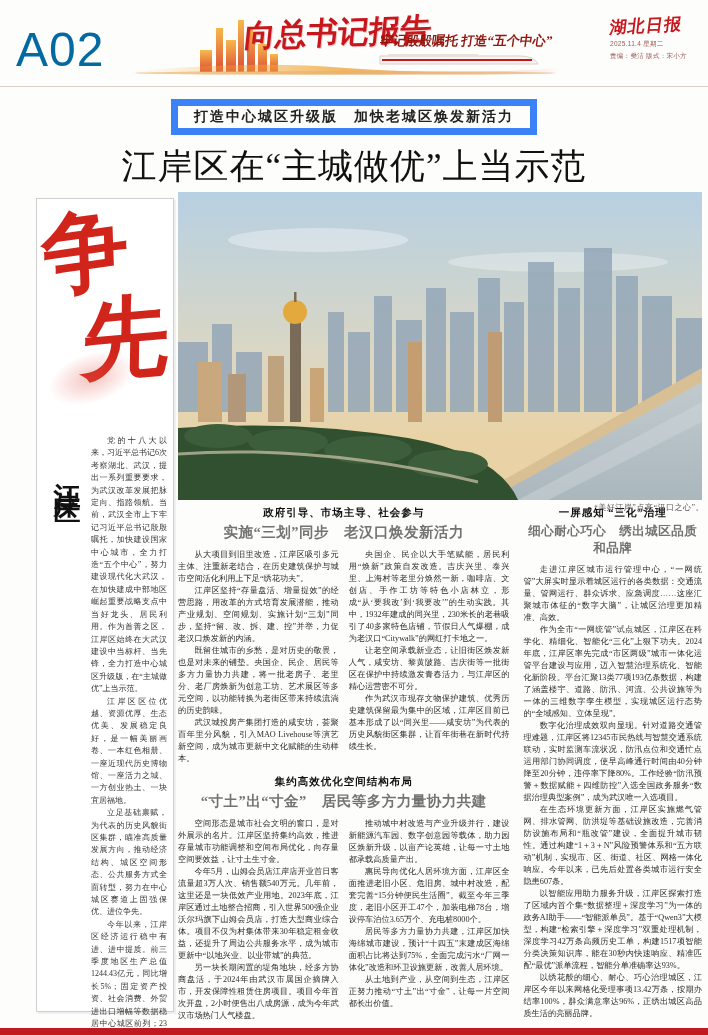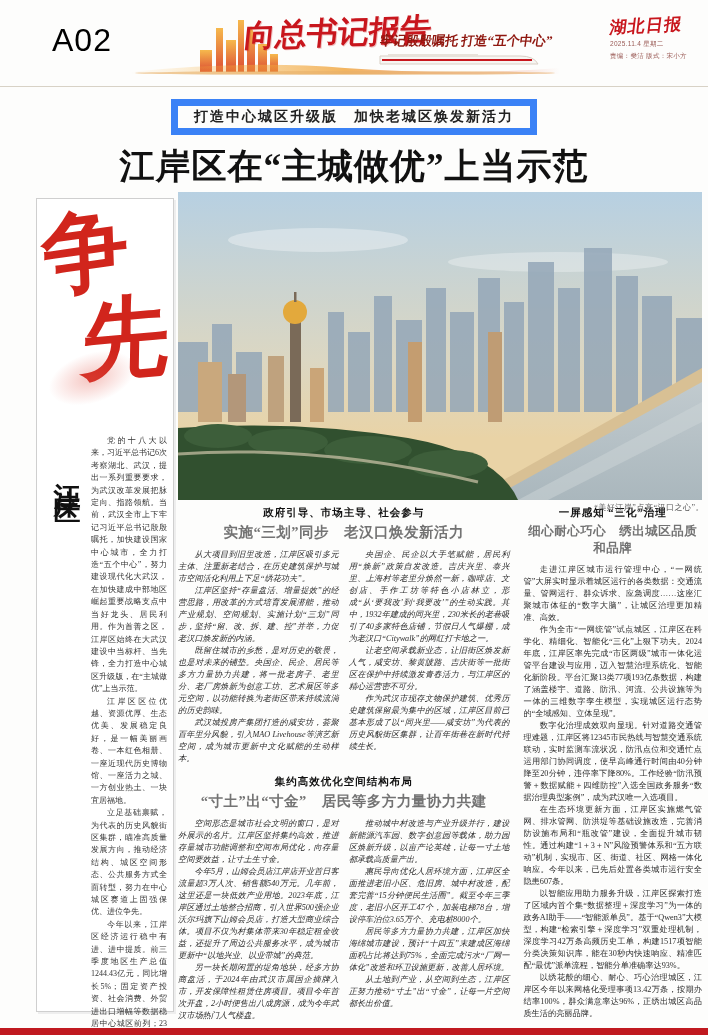--- a/index.html
+++ b/index.html
@@ -2,39 +2,39 @@
 <html><head>
 <meta charset="utf-8">
 <style>
   html,body{margin:0;padding:0;background:#e9e9e9;}
   .page{position:relative;width:708px;height:1035px;background:#fdfdfc;margin:0 auto;
         font-family:"Liberation Serif","DejaVu Serif",serif;color:#222;overflow:hidden;}
 
   
   .masthead{position:relative;height:86px;border-bottom:1px solid #d8d2c6;}
   .page-num{position:absolute;left:16px;top:22px;font-family:"Liberation Sans",sans-serif;
-            font-size:32px;color:#000000;letter-spacing:1px;margin-left:36px;}
+            font-size:48px;color:#0369a1;letter-spacing:1px;}
   .banner{position:absolute;left:130px;top:4px;width:430px;height:78px;}
   .banner-art{position:absolute;left:0;top:6px;width:430px;height:66px;}
   .banner-title{position:absolute;left:115px;top:8px;font-size:31px;font-weight:bold;
                 color:#c8161d;transform:skewX(-8deg) rotate(-2deg);
                 text-shadow:1px 1px 0 rgba(200,22,29,.25);white-space:nowrap;}
   .banner-sub{position:absolute;left:250px;top:28px;font-size:13px;font-weight:bold;
               color:#8f170f;transform:skewX(-8deg);white-space:nowrap;}
   .paper-info{position:absolute;right:12px;top:14px;width:86px;text-align:left;}
   .paper-logo{font-size:17px;font-weight:bold;color:#c8161d;transform:skewX(-10deg) rotate(-3deg);
               letter-spacing:1px;}
   .paper-date,.paper-credits{font-family:"Liberation Sans",sans-serif;font-size:6.5px;
               color:#9a5a55;margin-top:3px;letter-spacing:.3px;}
 
   
   .headline-area{text-align:center;padding-top:12px;}
   .kicker{display:inline-block;border:7px solid #3b82f6;padding:2px 16px;font-size:14px;
           font-weight:bold;color:#222;letter-spacing:2px;}
-  .main-title{margin:8px 0 0 0;font-size:35px;font-weight:bold;color:#111;
+  .main-title{margin:8px 0 0 0;font-size:35px;font-weight:normal;color:#111;
               letter-spacing:1px;font-family:"Liberation Serif","DejaVu Serif",serif;}
 
   
   .content{position:absolute;left:36px;top:192px;right:10px;bottom:14px;}
 
   
   .sidebar{position:absolute;left:0;top:6px;width:136px;height:812px;
            border:1px solid #cfcfcf;box-shadow:2px 2px 0 #eee;background:#fff;}
   .slogan{position:absolute;left:2px;top:4px;width:130px;height:215px;}
   .slogan .ch{position:absolute;font-size:88px;font-weight:bold;color:#d1251c;line-height:1;
@@ -59,21 +59,21 @@
   .articles{display:flex;gap:14px;margin-top:0;}
   .mid{width:334px;}
   .rightcol{width:180px;}
 
   .sec-head{text-align:center;margin:6px 0 7px 0;}
   .eyebrow{font-size:10.5px;font-weight:bold;color:#111;letter-spacing:1px;}
   .sec-title{font-size:14.5px;font-weight:bold;color:#737373;margin-top:3px;letter-spacing:.5px;}
   .rightcol .sec-title{font-size:12.5px;}
 
   .twocol{display:flex;gap:10px;}
-  .col{flex:1;font-style:italic;}
+  .col{flex:1;}
   .body-text{font-size:8.2px;line-height:12px;text-align:justify;color:#2c2c2c;}
   .body-text p{margin:0;text-indent:2em;}
 
   .bottom-bar{position:absolute;left:0;bottom:0;width:708px;height:7px;background:#c01920;}
 </style>
 </head>
 <body>
 
 <div class="page">
 

